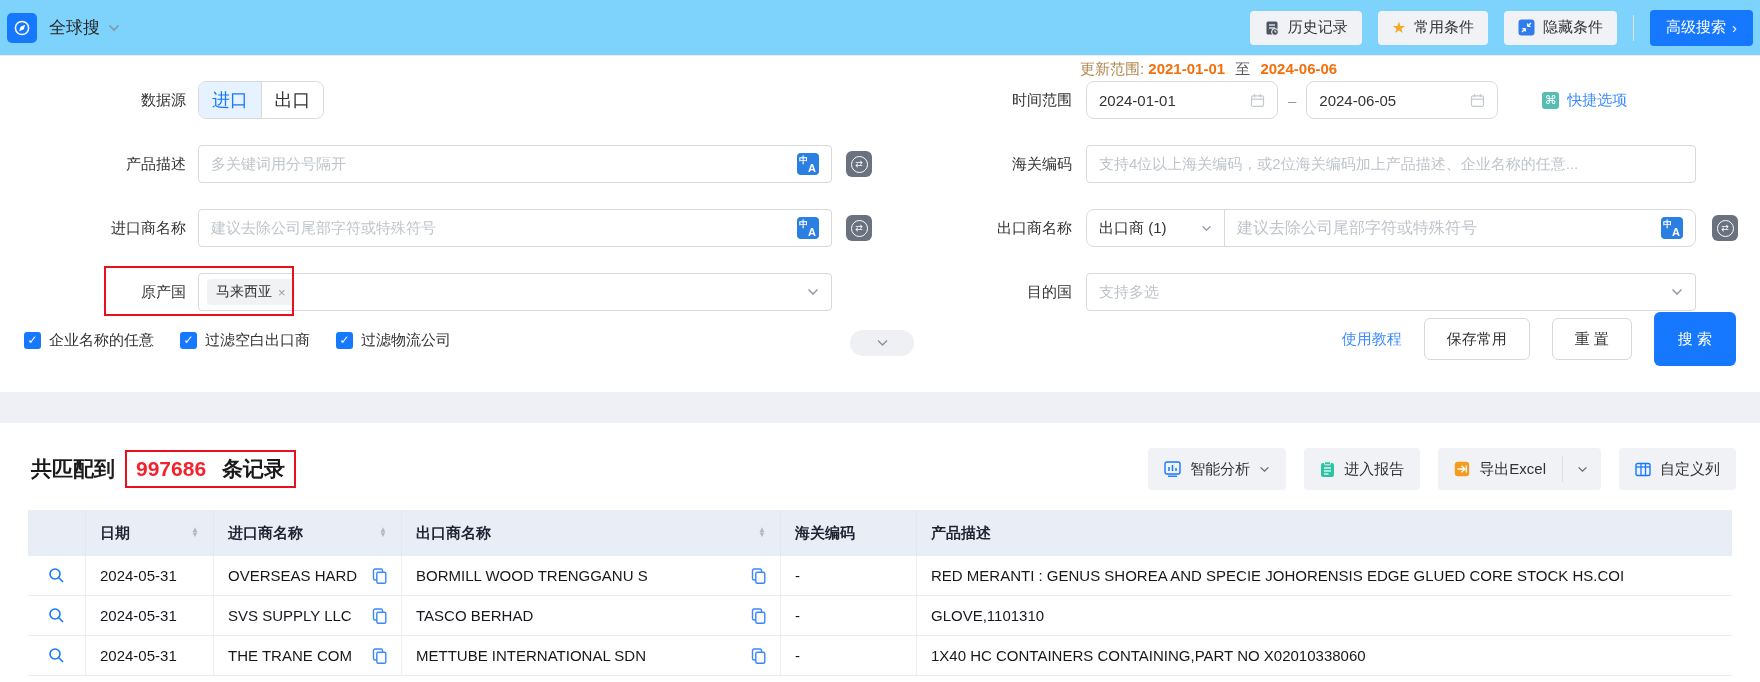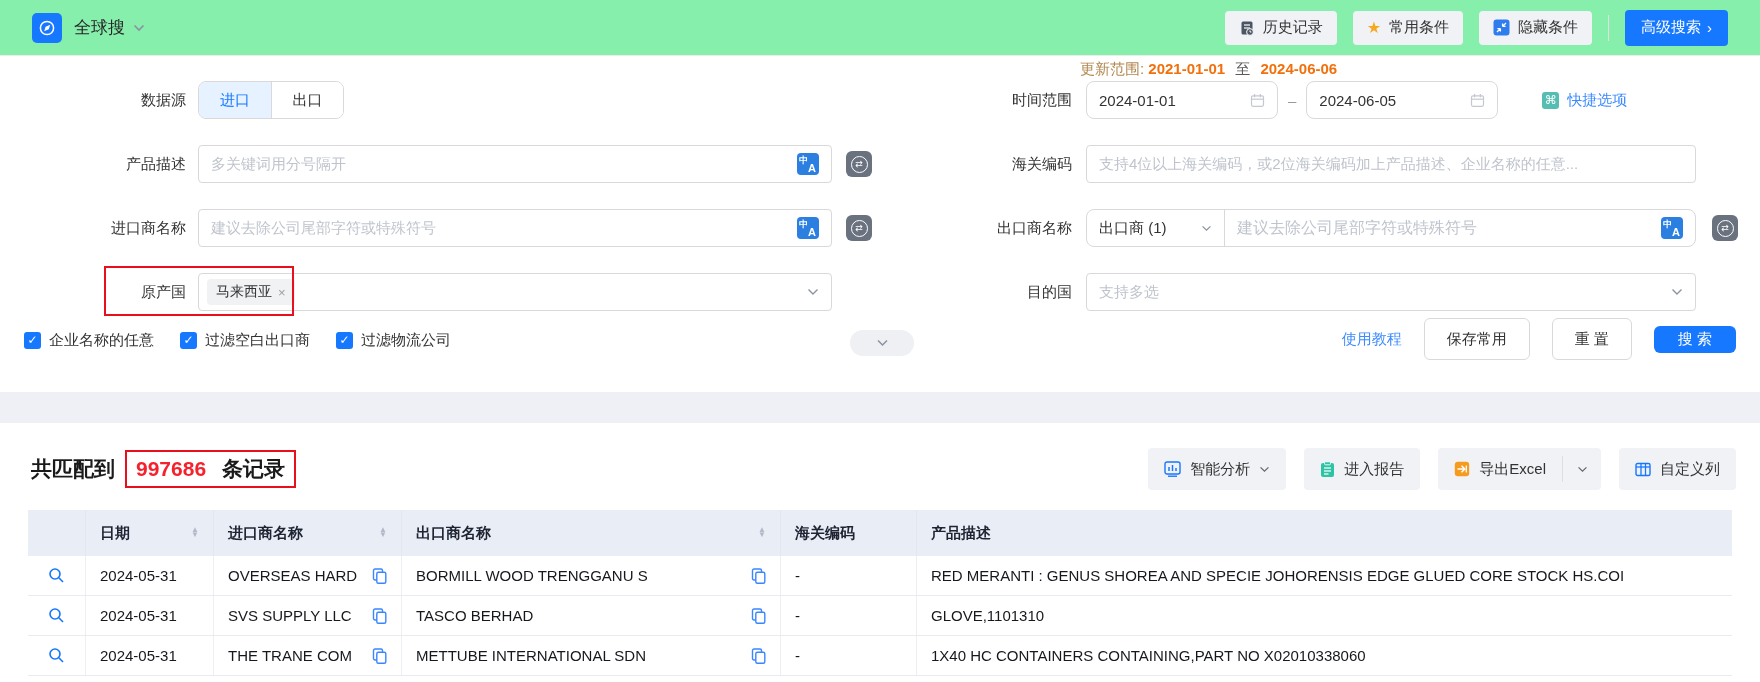--- a/index.html
+++ b/index.html
@@ -1,20 +1,20 @@
 <!DOCTYPE html>
 <html><head>
 <meta charset="utf-8">
 <style>
   * { margin:0; padding:0; box-sizing:border-box; }
   html,body { width:1760px; height:682px; background:#fff; font-family:"Liberation Sans","DejaVu Sans",sans-serif; color:#333; overflow:hidden; }
   .page { position:relative; width:1760px; height:682px; }
 
   
-  .topbar { position:absolute; left:0; top:0; width:1760px; height:56px; border-bottom:1px solid #ececec; display:flex; align-items:center; padding:0 32px; background:#86efac; }
+  .topbar { position:absolute; left:0; top:0; width:1760px; height:56px; border-bottom:1px solid #ececec; display:flex; align-items:center; padding:0 7px; background:#7dd3fc; }
   .logo { width:30px; height:30px; background:#1677ff; border-radius:5px; display:flex; align-items:center; justify-content:center; }
   .app-title { font-size:17px; color:#262626; margin-left:12px; font-weight:500; }
   .tb-chevron { margin-left:8px; display:flex; }
   .tb-right { margin-left:auto; display:flex; align-items:center; gap:16px; }
   .btn-gray { display:inline-flex; align-items:center; gap:8px; background:#f1f2f6; border-radius:4px; height:34px; padding:0 14px; font-size:15px; color:#333; cursor:pointer; }
   .vdiv { width:1px; height:26px; background:#e0e0e0; }
   .btn-primary-top { display:inline-flex; align-items:center; gap:6px; background:#1677ff; color:#fff; border-radius:4px; height:36px; padding:0 16px; font-size:15px; cursor:pointer; }
   .star { color:#f6a821; font-size:16px; line-height:1; }
 
   
@@ -30,21 +30,21 @@
   .ficon { margin-left:14px; width:26px; height:38px; display:flex; align-items:center; flex:0 0 auto; }
   .flabel-r { margin-left:14px; width:186px; text-align:right; font-size:15px; color:#333; flex:0 0 auto; }
   .fctrl-r { margin-left:14px; width:610px; height:38px; position:relative; flex:0 0 auto; }
   .ficon-r { margin-left:16px; width:26px; height:38px; display:flex; align-items:center; flex:0 0 auto; }
 
   .inp { width:100%; height:38px; border:1px solid #d9d9d9; border-radius:4px; display:flex; align-items:center; padding:0 12px; font-size:15px; background:#fff; }
   .ph { color:#bfc4cc; white-space:nowrap; overflow:hidden; flex:1 1 auto; }
   .chev { display:flex; flex:0 0 auto; }
 
   .seg { display:inline-flex; height:38px; border:1px solid #d9d9d9; border-radius:8px; overflow:hidden; }
-  .seg-item { width:72px; display:flex; align-items:center; justify-content:center; font-size:15px; cursor:pointer; background:#fff; color:#333; }
+  .seg-item { width:62px; display:flex; align-items:center; justify-content:center; font-size:18px; cursor:pointer; background:#fff; color:#333; }
   .seg-item.active { background:#e6f2ff; color:#1677ff; }
   .seg-item + .seg-item { border-left:1px solid #d9d9d9; }
 
   .group { position:absolute; left:158px; right:0; top:0; height:38px; border:1px solid #d9d9d9; border-radius:8px; display:flex; align-items:center; background:#fff; }
   .group-select { flex:1 1 auto; display:flex; align-items:center; padding:0 14px; font-size:15px; color:#333; height:100%; cursor:pointer; }
   .group-select .txt { flex:1; }
   .group-div { width:1px; height:100%; background:#d9d9d9; }
   .group-btn { width:130px; display:flex; align-items:center; justify-content:center; gap:7px; font-size:15px; color:#333; height:100%; cursor:pointer; }
 
   .date-wrap { display:flex; align-items:center; height:38px; }
@@ -73,21 +73,21 @@
 
   
   .cbrow { position:absolute; left:24px; top:322px; height:36px; display:flex; align-items:center; gap:26px; }
   .cb { display:flex; align-items:center; gap:8px; cursor:pointer; }
   .cb-box { width:17px; height:17px; background:#1677ff; border-radius:3px; color:#fff; font-size:12px; display:flex; align-items:center; justify-content:center; }
   .cb-label { font-size:15px; color:#333; }
   .collapse-pill { position:absolute; left:850px; top:330px; width:64px; height:26px; background:#eef0f3; border-radius:13px; display:flex; align-items:center; justify-content:center; cursor:pointer; }
   .form-actions { position:absolute; right:24px; top:318px; height:42px; display:flex; align-items:center; gap:22px; }
   .link { color:#3e8bff; font-size:15px; cursor:pointer;margin-left:7px; }
   .btn-outline { height:42px; border:1px solid #d9d9d9; border-radius:6px; background:#fff; padding:0 22px; font-size:15px; color:#333; display:flex; align-items:center; cursor:pointer; }
-  .btn-search { height:27px; border-radius:6px; background:#1677ff; padding:0 24px; font-size:15px; color:#fff; display:flex; align-items:center; cursor:pointer; }
+  .btn-search { height:54px; border-radius:6px; background:#1677ff; padding:0 24px; font-size:15px; color:#fff; display:flex; align-items:center; cursor:pointer; }
 
   .band { position:absolute; left:0; top:392px; width:1760px; height:31px; background:#eef0f6; }
 
   
   .results-bar { position:absolute; left:24px; right:24px; top:446px; height:46px; display:flex; align-items:center; }
   .match-txt { font-size:21px; font-weight:bold; color:#1a1a1a;margin-left:7px; }
   .count-box { display:inline-flex; align-items:center; gap:9px; border:2px solid #e8101c; padding:3px 9px; margin:0 10px; }
   .count-num { font-size:21px; font-weight:bold; color:#f5222d; }
   .res-actions { margin-left:auto; display:flex; align-items:center; gap:18px; }
   .abtn { display:inline-flex; align-items:center; gap:9px; background:#f1f2f6; border-radius:4px; height:42px; padding:0 16px; font-size:15px; color:#333; cursor:pointer; }

